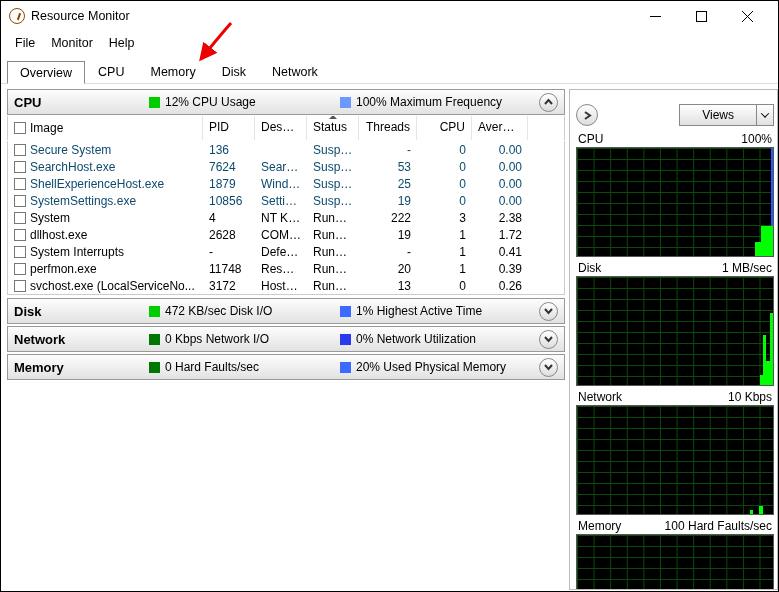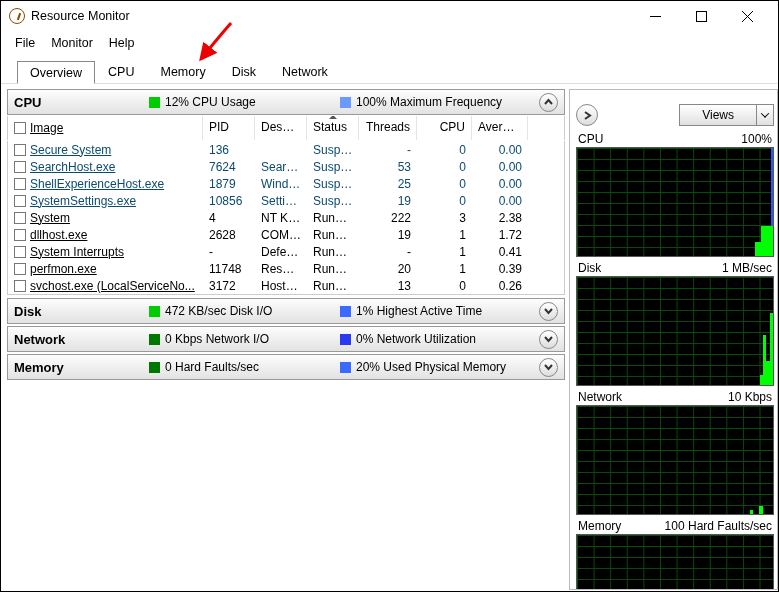--- a/index.html
+++ b/index.html
@@ -6,21 +6,21 @@
   body { background: #fff; width: 779px; height: 592px; overflow: hidden; position: relative; border:1px solid #000;}
   .titlebar { display: flex; align-items: center; height: 30px; padding: 12px 8px; }
   .titlebar .icon { width: 16px; height: 16px; border: 1.5px solid #8a4a00; border-radius: 50%; margin-right: 6px; display:flex;align-items:center;justify-content:center;}
   .titlebar .icon::after{content:"";width:2px;height:7px;background:#8a4a00;transform:rotate(20deg);margin-left:3px;margin-top:1px;}
   .titlebar .title { font-size: 12.5px; }
   .winbtns { margin-left: auto; display: flex; }
   .winbtn { width: 46px; height: 30px; display:flex; align-items:center; justify-content:center; font-size:10px;}
   .winbtn svg{width:11px;height:11px;stroke:#000;stroke-width:1;fill:none;}
   .menubar { display:flex; padding: 2px 6px 3px; gap:0; }
   .menubar span { padding: 3px 8px; font-size:12.5px;}
-  .tabrow { display:flex; padding-left:16px; border-bottom:1px solid #ddd; height:24px; margin-top:4px;}
+  .tabrow { display:flex; padding-left:6px; border-bottom:1px solid #ddd; height:24px; margin-top:4px;}
   .tab { padding: 4px 12px 3px; border:1px solid transparent; font-size:12.5px; cursor:default;}
   .tab.active { background:#fff; border:1px solid #888; border-bottom:1px solid #fff; position:relative; top:1px;}
   .content { display:flex; height:calc(100% - 84px); padding:5px 0 0 6px; gap:4px;}
   .left { width:558px; display:flex; flex-direction:column; gap:1px; overflow:hidden;}
   .right { flex:1; border:1px solid #bbb; padding:12px 3px 0 6px; overflow:hidden; position:relative;}
   .panel-hdr { height:26px; background:linear-gradient(#fdfdfd,#e2e2e2); border:1px solid #999; display:flex; align-items:center; padding:0 6px;}
   .panel-hdr.small{height:26px;}
   .panel-hdr .pname { font-weight:bold; font-size:13px; width:135px;}
   .panel-hdr .stat { display:flex; align-items:center; gap:5px; font-size:12px; }
   .panel-hdr .stat .sq { width:11px; height:11px; }
@@ -29,21 +29,21 @@
   .togglebtn { width:19px;height:19px;border:1px solid #888;border-radius:50%;background:linear-gradient(#fff,#ddd);display:flex;align-items:center;justify-content:center;margin-left:auto;}
   .togglebtn svg{width:9px;height:9px;stroke:#333;stroke-width:2;fill:none;}
   .colhdr { display:flex; height:24px; border-left:1px solid #ccc; border-right:1px solid #ccc; background:#fff;}
   .colhdr .c { border-right:1px solid #e5e5e5; padding:4px 6px; font-size:12px; overflow:hidden; white-space:nowrap; text-overflow:ellipsis; position:relative;}
   .colhdr .c.sort::after{content:"";position:absolute;left:50%;top:-1px;transform:translateX(-50%);border-left:4px solid transparent;border-right:4px solid transparent;border-bottom:4px solid #555;}
   .rows { border:1px solid #ccc; border-top:none; max-height:176px; overflow-y:scroll;}
   .row { display:flex; height:17px; align-items:center;}
   .row .c { padding:0 6px; font-size:12px; overflow:hidden; white-space:nowrap; text-overflow:ellipsis; text-align:right;}
   .row .c.l{text-align:left;}
   .cb { width:12px; height:12px; border:1px solid #777; margin-right:4px; flex-shrink:0;}
-  .c0{width:195px;display:flex;align-items:center;text-decoration:underline;} .c1{width:52px;} .c2{width:52px;} .c3{width:52px;} .c4{width:58px;} .c5{width:55px;} .c6{width:56px;}
+  .c0{width:195px;display:flex;align-items:center;} .c1{width:52px;} .c2{width:52px;} .c3{width:52px;} .c4{width:58px;} .c5{width:55px;} .c6{width:56px;}
   .blue { color:#0c4a6e; }
   .right-top{display:flex;align-items:center;height:26px;gap:6px;margin-bottom:4px;}
   .navbtn{width:22px;height:22px;border:1px solid #888;border-radius:50%;background:linear-gradient(#fff,#ddd);display:flex;align-items:center;justify-content:center;}
   .navbtn svg{width:9px;height:9px;stroke:#333;stroke-width:2;fill:none;}
   .viewsbtn{margin-left:auto;height:22px;border:1px solid #888;background:linear-gradient(#fff,#e0e0e0);display:flex;align-items:center;}
   .viewsbtn .vlabel{padding:0 22px;font-size:12px;}
   .viewsbtn .vdd{width:17px;height:100%;border-left:1px solid #888;display:flex;align-items:center;justify-content:center;}
   .viewsbtn .vdd::after{content:"";border-left:1px solid #000;border-bottom:1px solid #000;width:5px;height:5px;transform:rotate(-45deg) translate(1px,-1px);}
   .graphblk{margin-bottom:4px;}
   .gh{display:flex;justify-content:space-between;font-size:12px;padding:0 2px 1px;}

